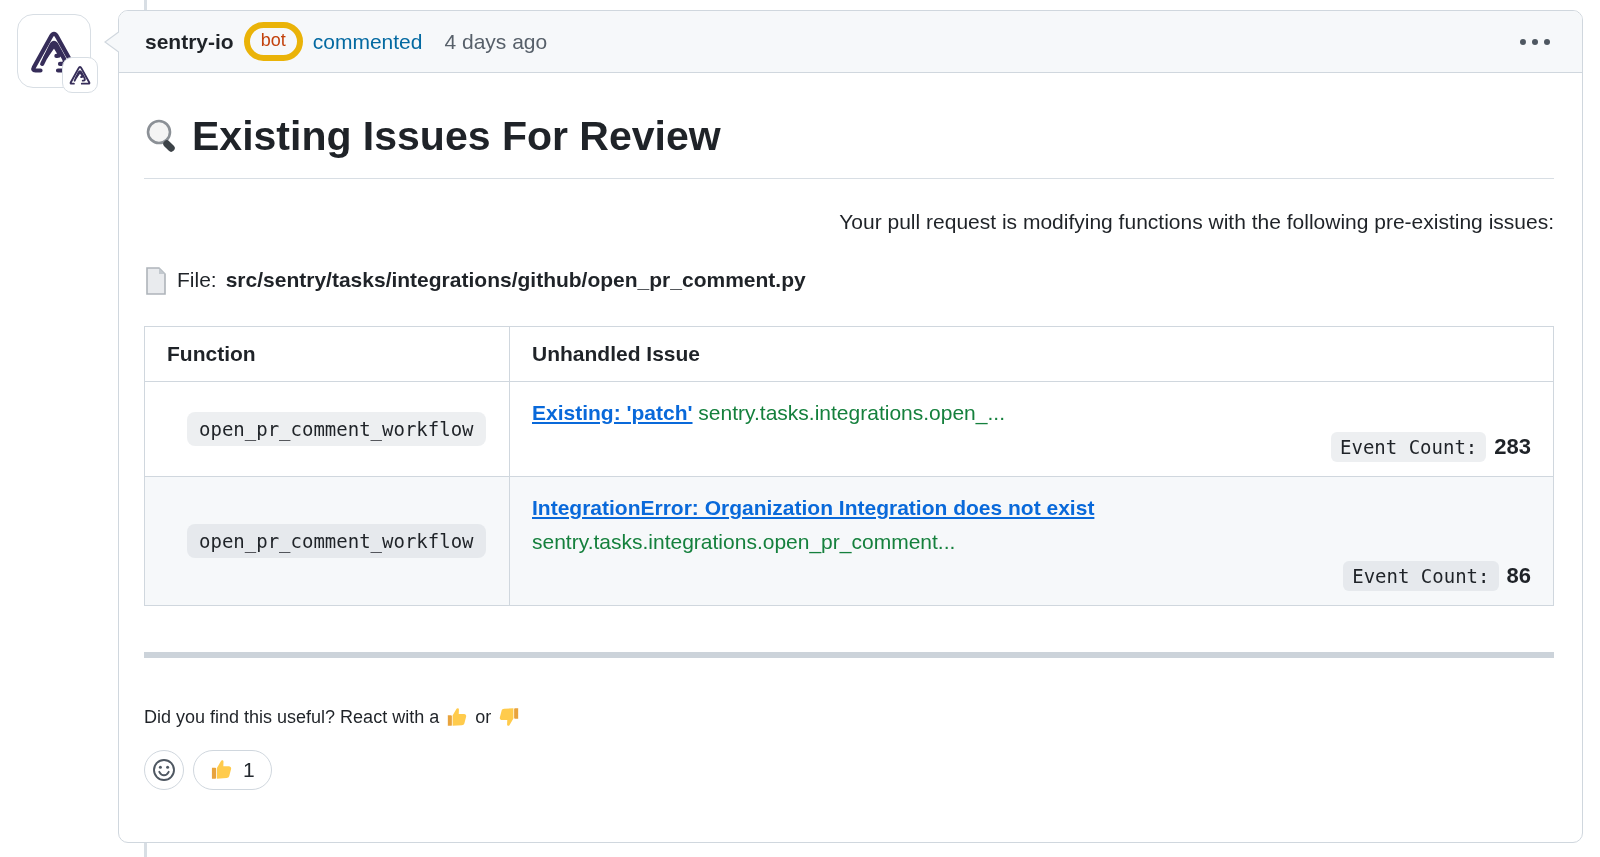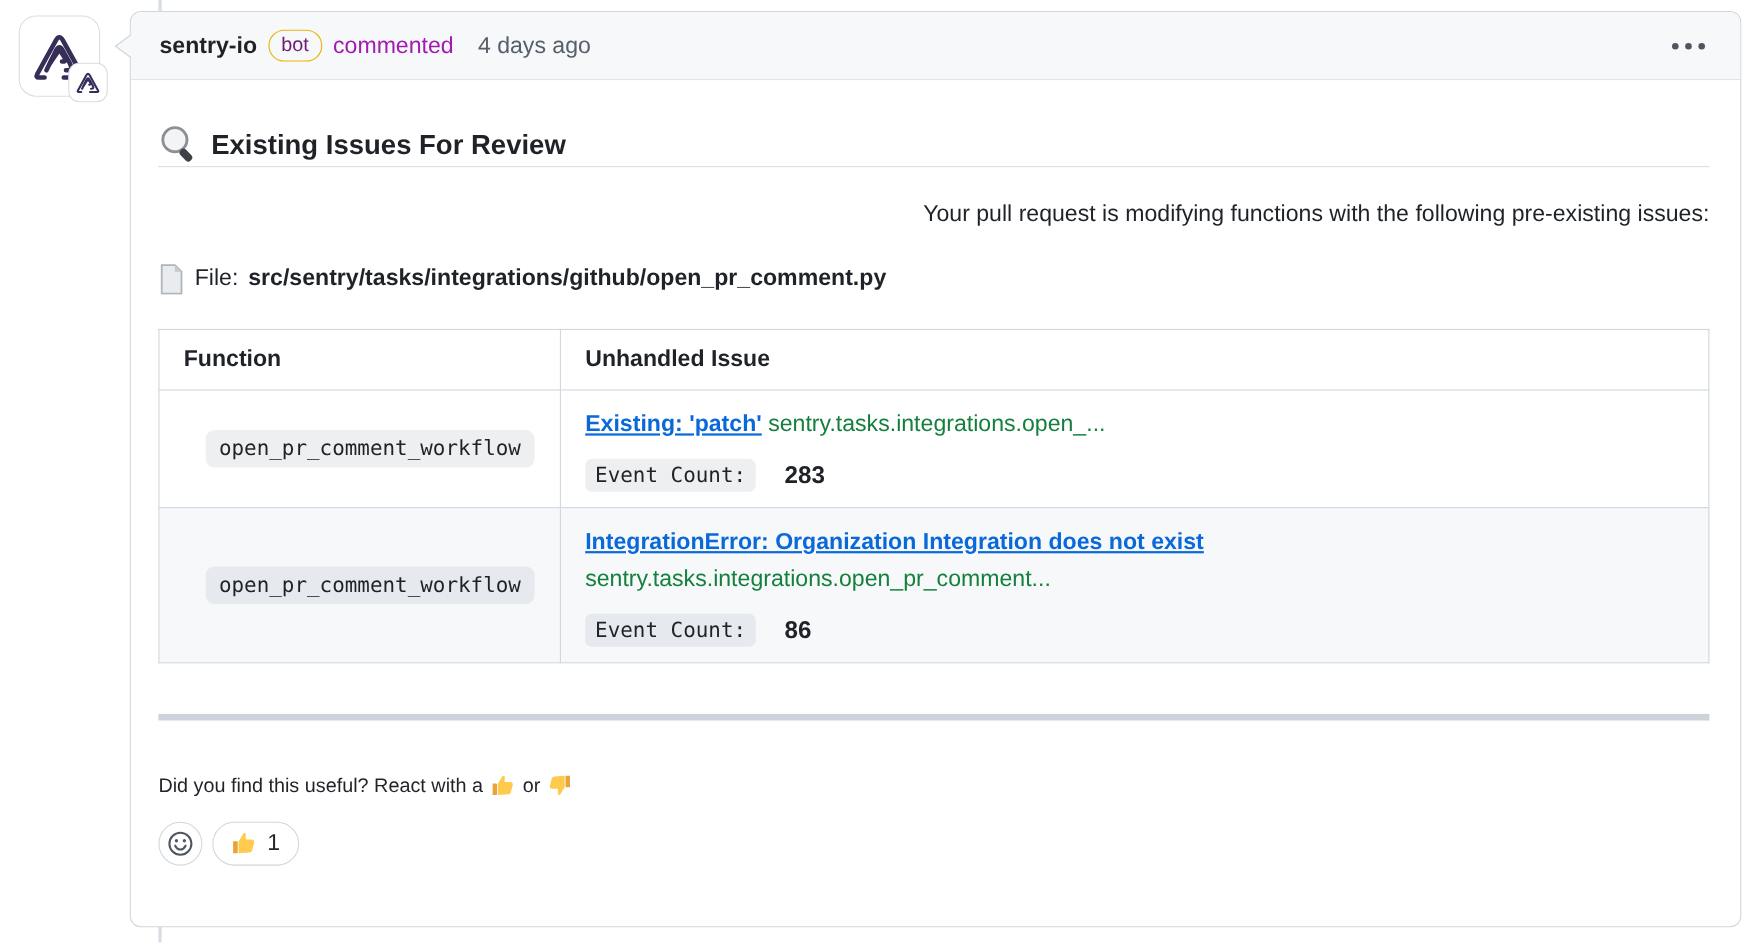--- a/index.html
+++ b/index.html
@@ -24,50 +24,50 @@
   .comment { position:absolute; left:118px; top:10px; width:1465px; height:833px;
     background:#fff; border:1px solid #d0d7de; border-radius:10px; z-index:2; }
   .comment-header { position:relative; height:62px; background:#f6f8fa;
     border-bottom:1px solid #d0d7de; border-radius:9px 9px 0 0;
     display:flex; align-items:center; padding:0 26px; font-size:21px; }
   .comment-header::before { content:""; position:absolute; left:-15px; top:20px;
     border:11px solid transparent; border-left:0; border-right:15px solid #d0d7de; }
   .comment-header::after { content:""; position:absolute; left:-13px; top:20px;
     border:11px solid transparent; border-left:0; border-right:15px solid #f6f8fa; }
   .author { font-weight:bold; color:#1f2328; text-decoration:none; }
-  .bot-badge { margin-left:10px; border:1px solid #eab308; border-radius:999px;
-    padding:1px 11px 3px; font-size:18px; color:#701a75; line-height:1.3; }
-  .action-text { margin-left:10px; color:#a21caf; }
+  .bot-badge { margin-left:10px; border:6px solid #eab308; border-radius:999px;
+    padding:1px 11px 3px; font-size:18px; color:#c2410c; line-height:1.3; }
+  .action-text { margin-left:10px; color:#0369a1; }
   .timestamp { color:#57606a; margin-left:22px; text-decoration:none; }
   .kebab-btn { margin-left:auto; background:none; border:none; cursor:pointer;
     padding:6px 4px; display:flex; }
 
   
   .comment-body { padding:24px 28px 54px 25px; font-size:21px; }
-  h2.issue-title { margin:16px 0 28px; padding-bottom:0; font-size:25px;
+  h2.issue-title { margin:16px 0 28px; padding-bottom:18px; font-size:41px;
     font-weight:bold; border-bottom:1px solid #d8dee4;
     display:flex; align-items:center; gap:12px; }
   .intro { margin:28px 0; line-height:1.45;text-align:right; }
   .file-line { margin:28px 0 0; line-height:1.45; display:flex; align-items:center; gap:9px; }
   .file-path { font-weight:bold; }
 
   table.issues { border-collapse:collapse; margin-top:30px; width:1410px;
     font-size:21px; }
   .issues th, .issues td { border:1px solid #d0d7de; padding:14px 22px;
     text-align:left; vertical-align:middle; }
   .issues th { font-weight:bold; padding-top:15px; padding-bottom:15px; }
   .issues col.c1 { width:365px; }
   .issues tr.alt td { background:#f6f8fa; }
   .code-pill { font-family:"DejaVu Sans Mono", monospace; font-size:19px;
     background:rgba(175,184,193,0.22); border-radius:8px; padding:6px 12px;
     white-space:nowrap;margin-left:20px; }
   .issue-text { line-height:34px; max-width:990px; }
   .issue-link { color:#0969da; font-weight:bold; text-decoration:underline; }
   .issue-suffix { color:#15803d; }
-  .count-line { margin-top:14px; display:flex; align-items:center; gap:26px; }
+  .count-line { margin-top:2px; display:flex; align-items:center; gap:8px;justify-content:flex-end; }
   .count-label { font-family:"DejaVu Sans Mono", monospace; font-size:19px;
     background:rgba(175,184,193,0.22); border-radius:6px; padding:4px 9px; }
   .count-value { font-weight:bold; font-size:22px; }
 
   hr.thick { border:none; height:6px; background:#ccd3da; margin:46px 0 0; }
 
   .footer-note { margin-top:48px; font-size:18px; display:flex; align-items:flex-end;
     gap:7px; }
 
   .reactions { margin-top:22px; display:flex; align-items:center; gap:9px; }

